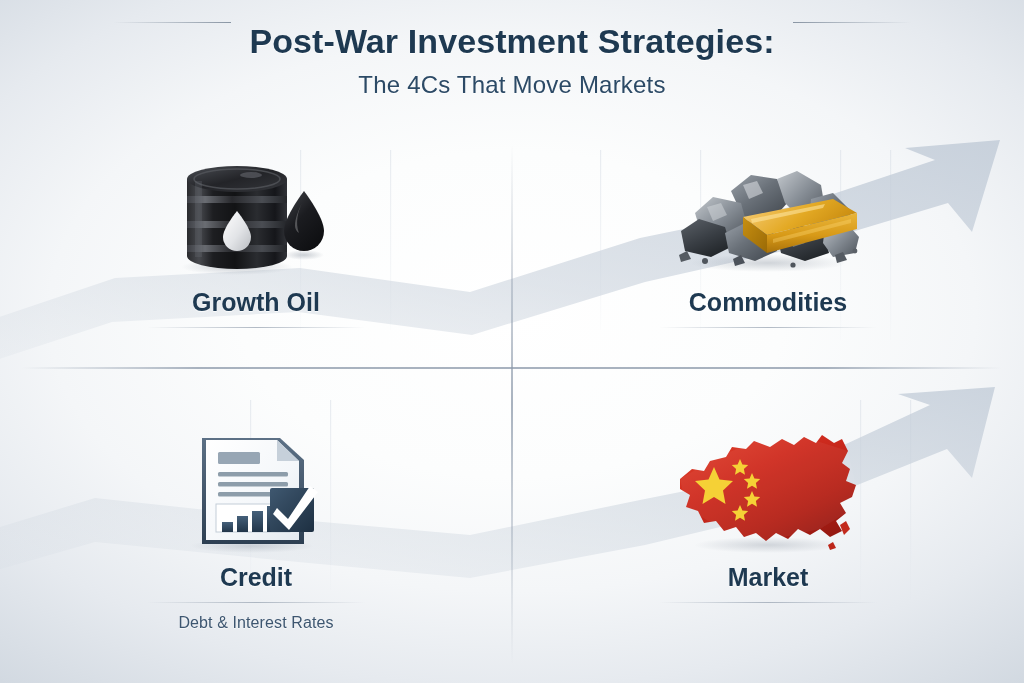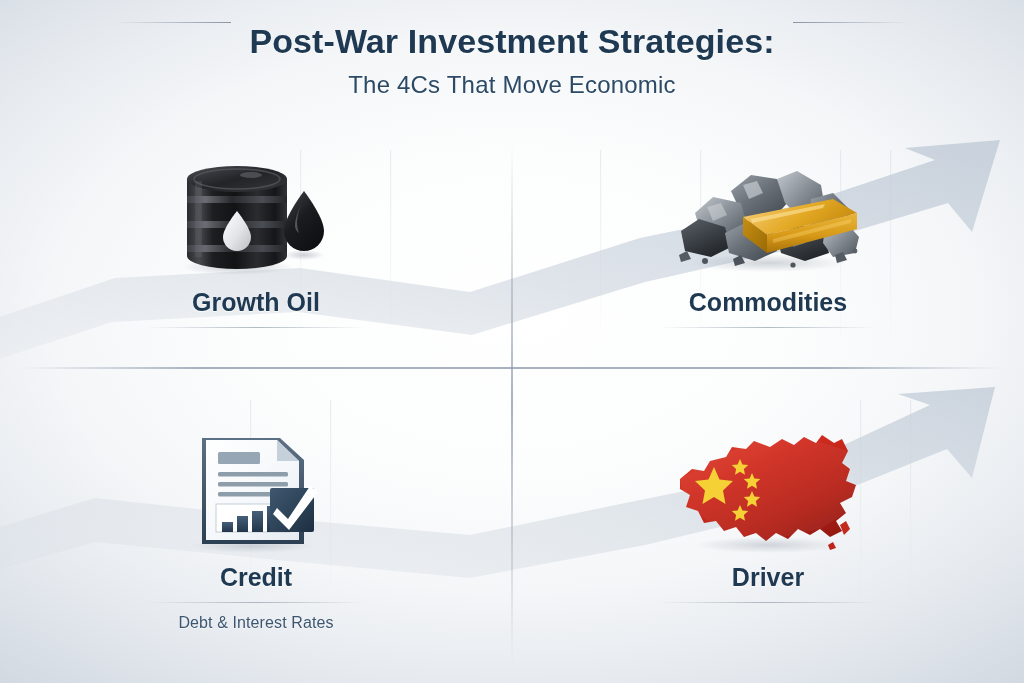--- a/index.html
+++ b/index.html
@@ -181,21 +181,21 @@
                L 298 562 L 95 542 L -10 572 Z" fill="url(#ghost2)"></path>
     </g>
   </svg>
 
   <div class="header">
     <div class="title-row">
       <span class="title-rule"></span>
       <h1 class="page-title">Post-War Investment Strategies:</h1>
       <span class="title-rule right"></span>
     </div>
-    <div class="page-subtitle">The 4Cs That Move Economic</div>
+    <div class="page-subtitle">The 4Cs That Move Markets</div>
   </div>
 
   <div class="grid">
 
     <div class="v-divider"></div>
     <div class="h-divider"></div>
 
     <div class="cell">
       <div class="icon-wrap">
         <svg width="170" height="124" viewBox="0 0 170 124">
@@ -427,18 +427,18 @@
             <polygon points="44,38 49.5,50.5 63,52 53,61.5 55.5,75 44,68 32.5,75 35,61.5 25,52 38.5,50.5"></polygon>
             <polygon points="70,30 72.4,35.4 78.2,36 73.9,40 75,45.8 70,42.8 65,45.8 66.1,40 61.8,36 67.6,35.4"></polygon>
             <polygon points="82,44 84.4,49.4 90.2,50 85.9,54 87,59.8 82,56.8 77,59.8 78.1,54 73.8,50 79.6,49.4"></polygon>
             <polygon points="82,62 84.4,67.4 90.2,68 85.9,72 87,77.8 82,74.8 77,77.8 78.1,72 73.8,68 79.6,67.4"></polygon>
             <polygon points="70,76 72.4,81.4 78.2,82 73.9,86 75,91.8 70,88.8 65,91.8 66.1,86 61.8,82 67.6,81.4"></polygon>
           </g>
 
           <path d="M10 50 L40 32 L84 12 L134 8 L178 22 L186 56 L176 84 L150 100 L96 112 L54 102 L16 78 Z" fill="#ffffff" opacity="0.05"></path>
         </svg>
       </div>
-      <div class="cell-title">Driver</div>
+      <div class="cell-title">Market</div>
       <div class="cell-rule"></div>
     </div>
 
   </div>
 </div>
 
 </body></html>

